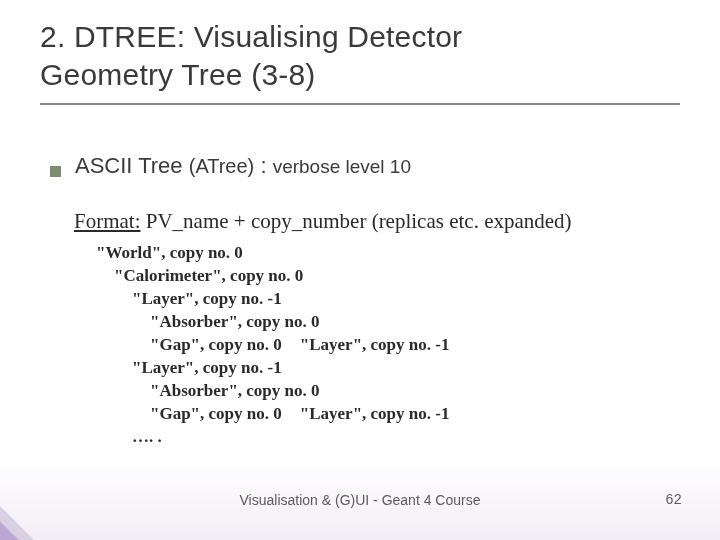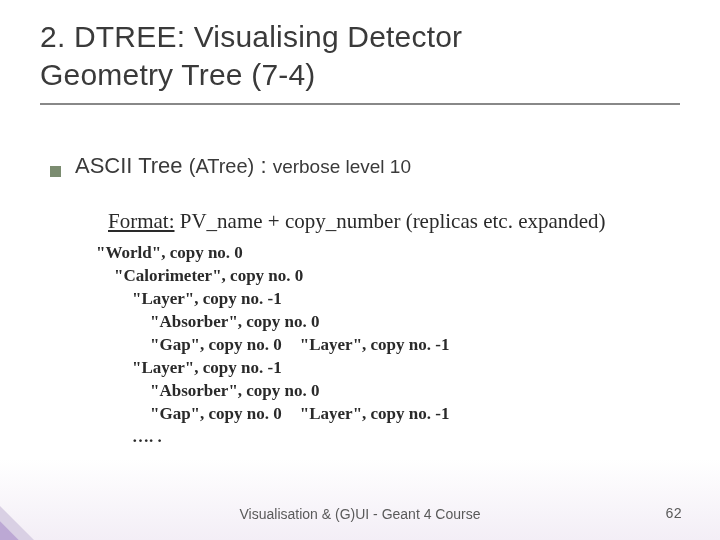--- a/index.html
+++ b/index.html
@@ -52,21 +52,21 @@
     font-size: 20px;
   }
   .bullet-text .colon {
     font-size: 22px;
   }
   .bullet-text .verbose {
     font-size: 19px;
   }
   .format-line {
     margin-top: 30px;
-    margin-left: 58px;
+    margin-left: 24px;
     font-family: "Times New Roman", Times, serif;
     font-size: 21px;
     color: #2a2a2a;
   }
   .format-label {
     text-decoration: underline;
   }
   .tree {
     margin-top: 8px;
     margin-left: 46px;
@@ -75,21 +75,21 @@
     font-weight: bold;
     color: #2a2a2a;
     line-height: 1.35;
   }
   .ind1 { padding-left: 18px; }
   .ind2 { padding-left: 36px; }
   .ind3 { padding-left: 54px; }
   .same-line-gap { display: inline-block; width: 18px; }
   .footer {
     position: absolute;
-    bottom: 18px;
+    bottom: 32px;
     left: 0;
     right: 0;
     display: flex;
     justify-content: space-between;
     padding: 0 38px 0 0;
     font-size: 14px;
     color: #5a5a5a;
   }
   .footer-center {
     position: absolute;
@@ -121,21 +121,21 @@
     transform: scale(0.55);
     transform-origin: left bottom;
   }
 </style>
 </head>
 <body>
 
 <div class="slide">
   <div class="title">
     <span>2. DTREE: Visualising Detector</span><br>
-    <span>Geometry Tree (7-4)</span>
+    <span>Geometry Tree (3-8)</span>
   </div>
   <div class="title-underline"></div>
 
   <div class="body">
     <div class="bullet-row">
       <div class="bullet"></div>
       <div class="bullet-text">
         <span>ASCII Tree</span>
         <span class="paren">(ATree)</span><span class="colon"> : </span><span class="verbose">verbose level 10</span>
       </div>

